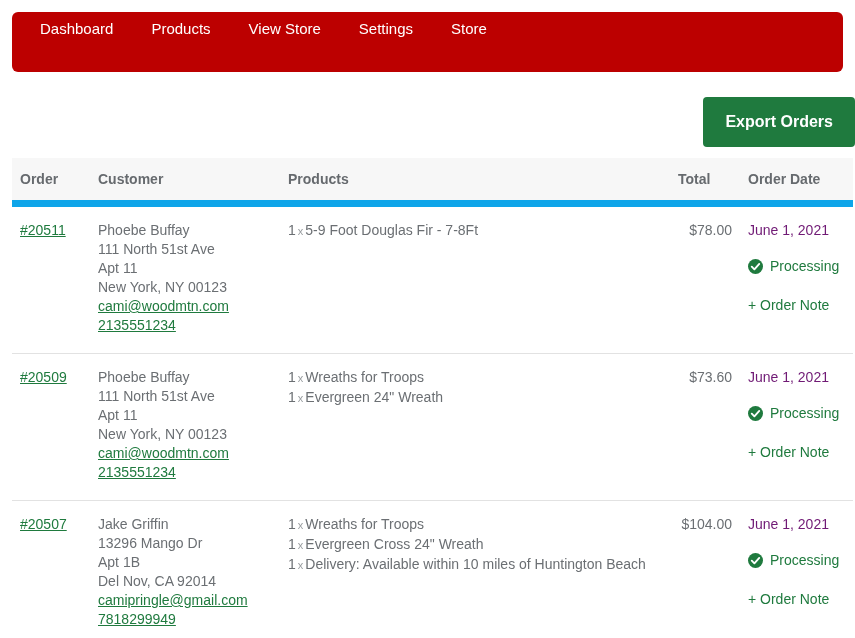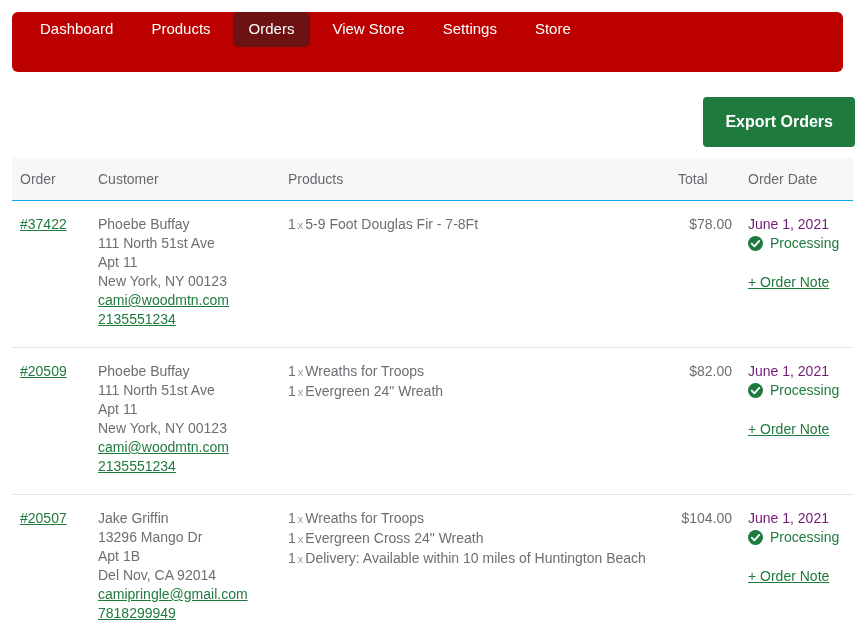--- a/index.html
+++ b/index.html
@@ -67,24 +67,24 @@
   }
   table.orders {
     width: 100%;
     border-collapse: collapse;
     table-layout: fixed;
   }
   table.orders thead th {
     background: #f7f7f7;
     color: #666a6e;
     font-size: 14px;
-    font-weight: normal;
+    font-weight: bold;
     text-align: left;
     padding: 13px 8px;
-    border-bottom: 1px solid #0ea5e9;
+    border-bottom: 7px solid #0ea5e9;
     margin-left: 36px;
   }
   th.col-order    { width: 78px; }
   th.col-customer { width: 190px; }
   th.col-products { width: 390px; }
   th.col-total    { width: 70px; text-align: right; }
   th.col-date     { width: 113px; }
 
   table.orders tbody td {
     vertical-align: top;
@@ -104,48 +104,47 @@
   .cust-line { color: #6b6f73; }
 
   .prod-line { white-space: nowrap; }
   .prod-qty { color: #6b6f73; }
   .prod-x { font-size: 11px; color: #9a9ea1; padding: 0 2px; }
 
   .date-text { color: #701a75; }
   .status-row {
     display: flex;
     align-items: center;
+    margin-top: 17px;
   }
   .status-icon {
     width: 15px;
     height: 15px;
     margin-right: 7px;
     flex: 0 0 auto;
   }
   .status-label {
     color: #1f7a3e;
     font-size: 14px;
   }
   .order-note {
     display: block;
     margin-top: 20px;
     color: #1f7a3e;
-    text-decoration: underline;
     font-size: 14px;
     cursor: pointer;
   }
 </style>
 </head>
 <body>
 
 <div class="nav-wrap">
   <nav class="navbar" id="navbar">
       <a class="nav-item">Dashboard</a>
       <a class="nav-item">Products</a>
-      <a class="nav-item active">Orders</a>
       <a class="nav-item">View Store</a>
       <a class="nav-item">Settings</a>
       <a class="nav-item">Store</a>
     </nav>
 </div>
 
 <div class="action-row">
   <button class="export-btn">Export Orders</button>
 </div>
 
@@ -155,21 +154,21 @@
       <tr>
         <th class="col-order">Order</th>
         <th class="col-customer">Customer</th>
         <th class="col-products">Products</th>
         <th class="col-total">Total</th>
         <th class="col-date">Order Date</th>
       </tr>
     </thead>
     <tbody id="orders-body">
         <tr>
-          <td><span class="link">#37422</span></td>
+          <td><span class="link">#20511</span></td>
           <td>
             <div class="cust-line">Phoebe Buffay</div>
             <div class="cust-line">111 North 51st Ave</div>
             <div class="cust-line">Apt 11</div>
             <div class="cust-line">New York, NY 00123</div>
             <div><span class="link">cami@woodmtn.com</span></div>
             <div><span class="link">2135551234</span></div>
           </td>
           <td>
             <div class="prod-line"><span class="prod-qty">1</span><span class="prod-x">x</span><span>5-9 Foot Douglas Fir - 7-8Ft</span></div>
@@ -194,21 +193,21 @@
             <div class="cust-line">111 North 51st Ave</div>
             <div class="cust-line">Apt 11</div>
             <div class="cust-line">New York, NY 00123</div>
             <div><span class="link">cami@woodmtn.com</span></div>
             <div><span class="link">2135551234</span></div>
           </td>
           <td>
             <div class="prod-line"><span class="prod-qty">1</span><span class="prod-x">x</span><span>Wreaths for Troops</span></div>
             <div class="prod-line"><span class="prod-qty">1</span><span class="prod-x">x</span><span>Evergreen 24" Wreath</span></div>
           </td>
-          <td class="cell-total">$82.00</td>
+          <td class="cell-total">$73.60</td>
           <td>
             <div class="date-text">June 1, 2021</div>
             <div class="status-row">
               <span class="status-icon"><svg viewBox="0 0 16 16" width="15" height="15">
                   <circle cx="8" cy="8" r="8" fill="#1f7a3e"></circle>
                   <path d="M4 8.2 L6.8 11 L12 5.3" stroke="#ffffff" stroke-width="2" fill="none" stroke-linecap="round" stroke-linejoin="round"></path>
                 </svg></span>
               <span class="status-label">Processing</span>
             </div>
             <span class="order-note">+ Order Note</span>

